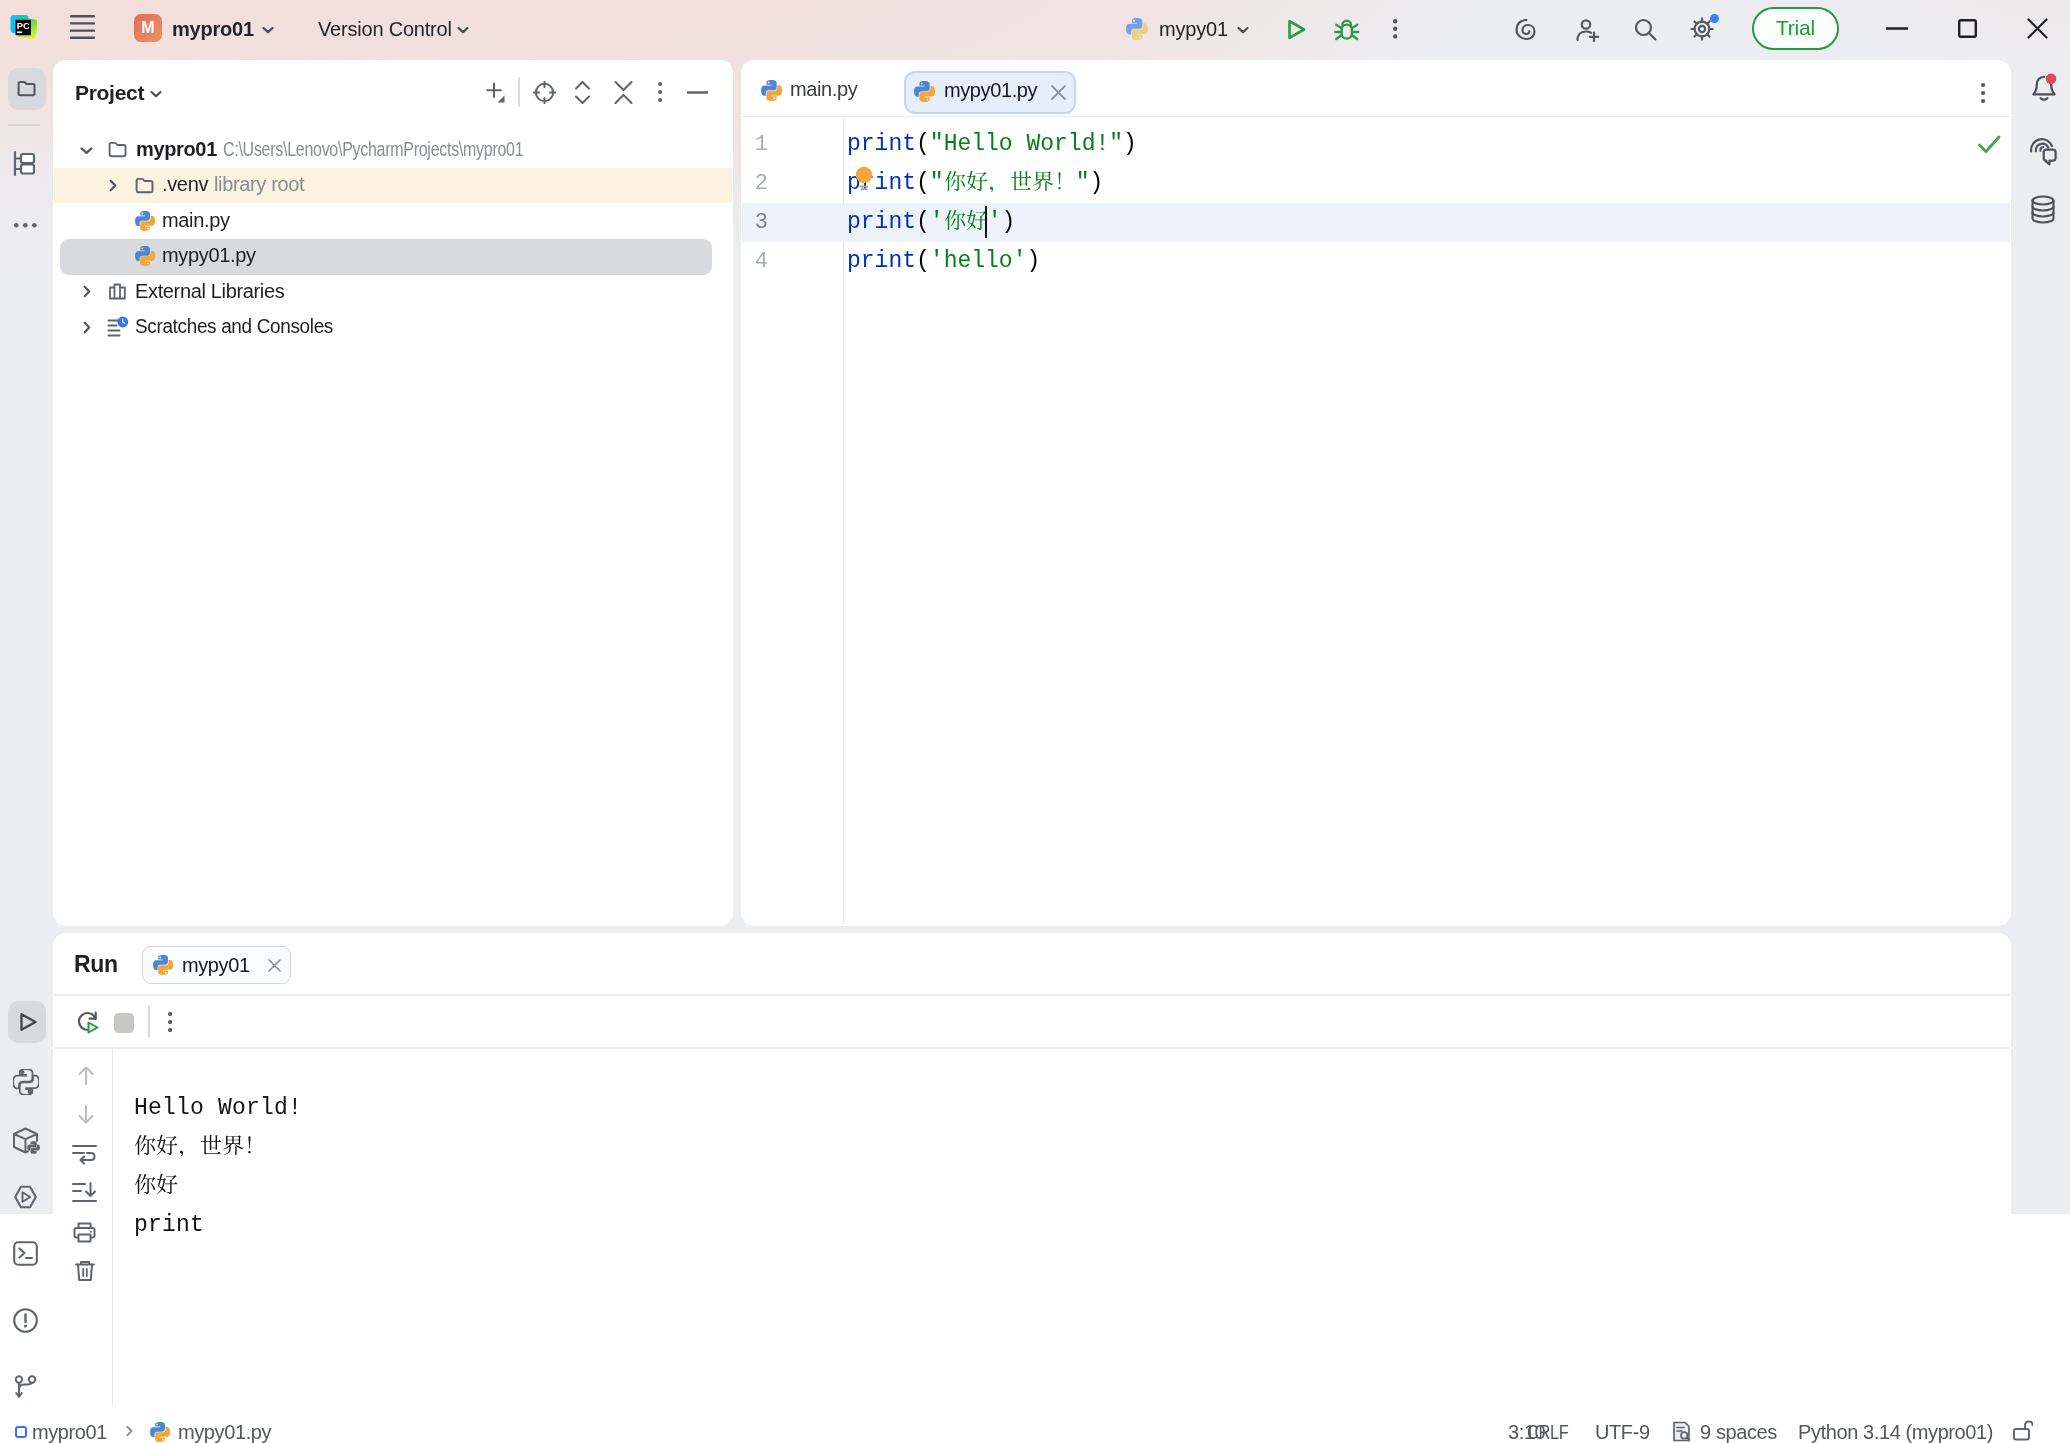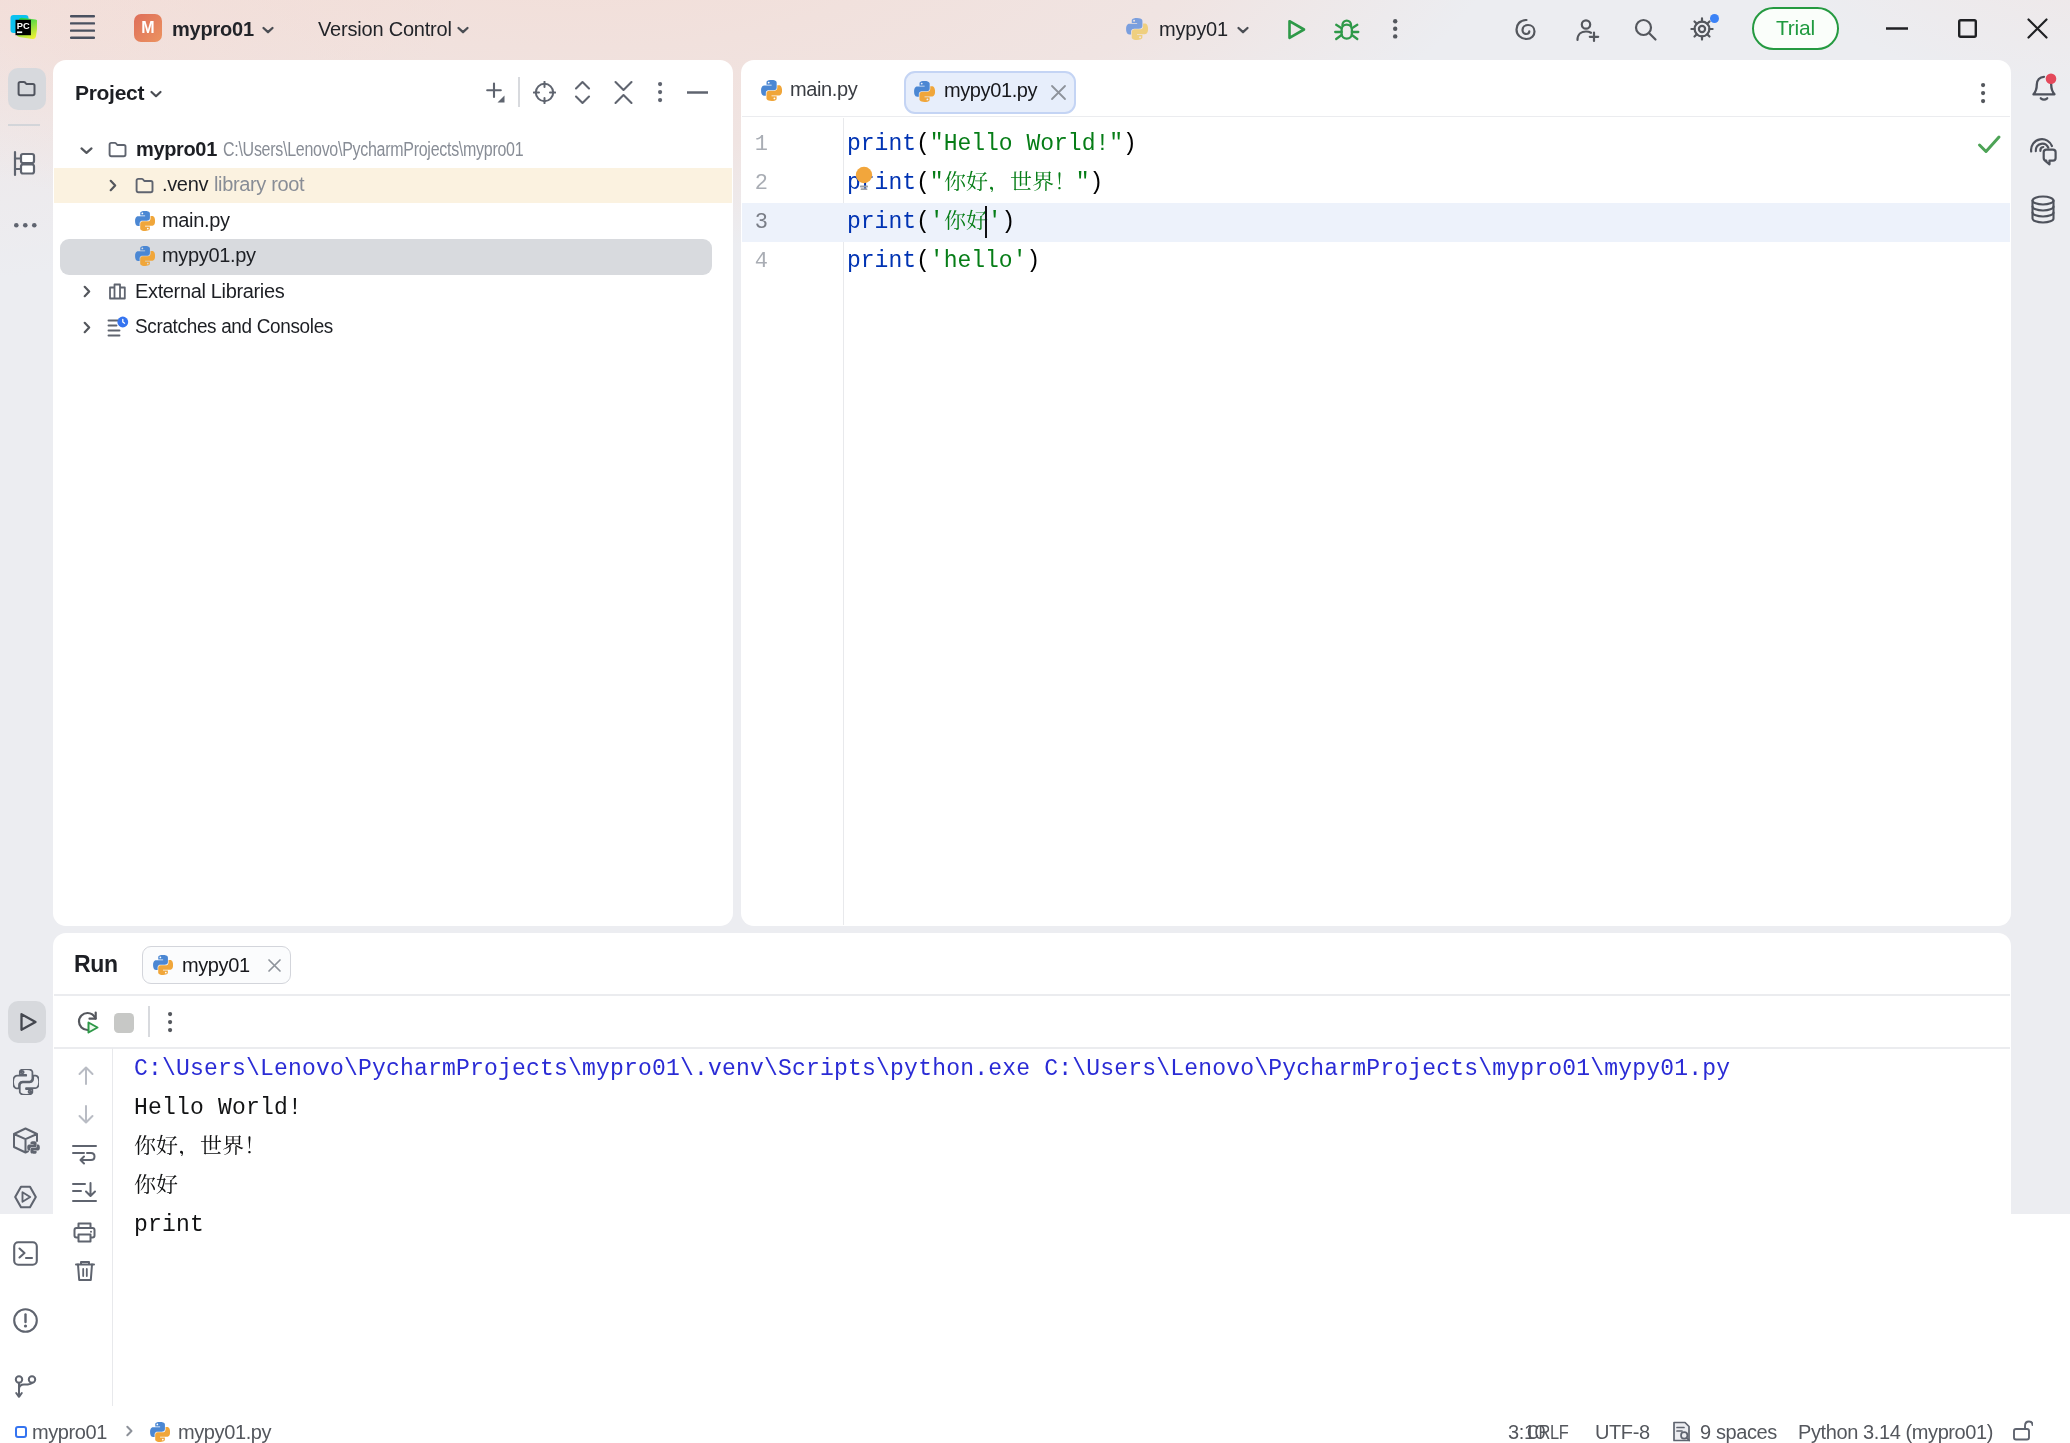--- a/index.html
+++ b/index.html
@@ -352,21 +352,20 @@
       <path d="M6.5 7 V2.5 H18.5 V7" stroke="#5F646F" stroke-width="2"></path>
 <rect x="2.5" y="7" width="20" height="9.5" rx="2" stroke="#5F646F" stroke-width="2"></rect>
 <rect x="6.5" y="13.5" width="12" height="7" stroke="#5F646F" stroke-width="2" fill="#fff"></rect>
 <circle cx="19" cy="10.8" r="1" fill="#5F646F"></circle>
     </svg>
     <svg class="ic " style="left:73px;top:1259px" width="24" height="23" viewBox="0 0 24 23" fill="none" stroke-linecap="round" stroke-linejoin="round">
       <path d="M3 5.5 H21 M8 5.5 V3 H16 V5.5" stroke="#5F646F" stroke-width="2"></path>
 <path d="M5 5.5 L6.2 21 H17.8 L19 5.5" stroke="#5F646F" stroke-width="2"></path>
 <path d="M10.2 10 V17 M13.8 10 V17" stroke="#5F646F" stroke-width="1.8"></path>
     </svg>
-    <div class="lbl mono con" style="left:134px;top:1050px;color:#2A2BD5">C:\Users\Lenovo\PycharmProjects\mypro01\.venv\Scripts\python.exe C:\Users\Lenovo\PycharmProjects\mypro01\mypy01.py</div>
 <div class="lbl mono con" style="left:134px;top:1089px;color:#121314">Hello World!</div>
 <div class="lbl mono con" style="left:134px;top:1128px"><svg class="cj" width="22" height="22" viewBox="0 0 22 22">
         <path d="M756 444 741 437C798 348 877 212 895 113C970 49 1017 228 756 444ZM458 450C425 309 364 175 298 90L313 79C397 152 471 268 519 400C541 399 553 408 557 420ZM609 605V26C609 11 603 5 584 5C562 5 452 12 452 12V-3C500 -9 527 -17 543 -28C557 -39 563 -56 566 -77C663 -67 674 -33 674 20V567C698 571 707 580 710 594ZM479 835C440 671 369 513 295 413L309 403C370 458 425 532 471 619H851C841 574 825 513 812 474L825 467C860 503 901 564 923 607C943 609 954 610 962 617L887 690L845 647H486C507 690 526 735 543 782C565 781 577 790 581 802ZM259 838C209 648 120 457 34 337L48 327C92 370 134 423 173 482V-77H185C210 -77 238 -60 239 -55V540C256 542 265 549 268 558L227 573C264 640 296 712 323 786C346 785 358 794 362 805Z" transform="translate(0,19.36) scale(0.0220,-0.0220)" fill="#121314"></path>
       </svg><svg class="cj" width="22" height="22" viewBox="0 0 22 22">
         <path d="M282 798C311 798 318 808 322 820L221 843C212 786 193 699 170 608H37L46 578H162C134 467 101 353 76 286C126 255 184 213 239 167C191 78 124 1 27 -61L38 -75C148 -20 225 51 279 133C323 92 362 51 385 13C445 -20 490 67 311 188C371 302 395 433 411 569C432 572 441 574 449 583L377 649L337 608H236C255 681 272 748 282 798ZM890 459 845 401H709V529C733 531 742 540 745 554L714 557C778 601 850 667 896 709C917 710 929 710 937 718L861 789L816 746H438L447 717H809C778 671 732 605 691 560L645 565V401H409L417 372H645V22C645 8 640 2 621 2C601 2 494 11 494 11V-6C541 -11 567 -20 582 -32C596 -42 602 -60 605 -79C699 -70 709 -37 709 17V372H946C960 372 969 377 972 388C940 418 890 459 890 459ZM136 282C167 367 200 476 228 578H344C332 448 310 326 263 218C228 239 186 260 136 282Z" transform="translate(0,19.36) scale(0.0220,-0.0220)" fill="#121314"></path>
       </svg><svg class="cj" width="22" height="22" viewBox="0 0 22 22">
         <path d="M180 -26C139 -11 90 6 90 57C90 89 114 118 155 118C202 118 229 78 229 24C229 -50 196 -146 92 -196L76 -171C153 -128 176 -69 180 -26Z" transform="translate(0,19.36) scale(0.0220,-0.0220)" fill="#121314"></path>
       </svg><svg class="cj" width="22" height="22" viewBox="0 0 22 22">
         <path d="M811 809 709 820V547H512V796C538 800 546 809 549 823L447 834V547H263V777C287 781 298 790 300 805L198 816V547H39L48 518H198V19C187 13 176 4 170 -2L245 -52L270 -14H919C933 -14 942 -9 945 2C910 36 852 82 852 82L800 16H263V518H447V139H460C485 139 512 154 512 164V230H709V163H721C747 163 774 177 774 186V518H941C955 518 964 523 967 534C934 566 879 609 879 609L830 547H774V782C800 785 808 795 811 809ZM512 259V518H709V259Z" transform="translate(0,19.36) scale(0.0220,-0.0220)" fill="#121314"></path>
       </svg><svg class="cj" width="22" height="22" viewBox="0 0 22 22">
@@ -387,21 +386,21 @@
     </svg>
     <svg class="ic" style="left:150px;top:1422px" width="20" height="20" viewBox="0 0 25.2 25.2">
       <g>
         <path d="M12.63.02C6.22.02 6.62 2.8 6.62 2.8l.01 2.88h6.12v.86H4.19S.09 6.08.09 12.55c0 6.47 3.58 6.24 3.58 6.24h2.14v-3s-.12-3.58 3.52-3.58h6.07s3.41.06 3.41-3.3V3.38S19.33.02 12.63.02zM9.25 1.96a1.1 1.1 0 1 1 0 2.2 1.1 1.1 0 0 1 0-2.2z" fill="#4B87D3"></path>
         <path d="M12.74 25.13c6.41 0 6.01-2.78 6.01-2.78l-.01-2.88h-6.12v-.86h8.56s4.1.46 4.1-6.01c0-6.47-3.58-6.24-3.58-6.24h-2.14v3s.12 3.58-3.52 3.58H9.97s-3.41-.06-3.41 3.3v5.55s-.52 3.34 6.18 3.34zm3.38-1.94a1.1 1.1 0 1 1 0-2.2 1.1 1.1 0 0 1 0 2.2z" fill="#F0A63A"></path>
       </g>
     </svg>
     <div class="lbl sb" style="left:178px;top:1421px">mypy01.py</div>
 <div class="lbl sb" style="left:1508px;top:1421px">3:10</div>
 <div class="lbl sb" style="left:1527px;top:1421px;transform:scaleX(0.82);transform-origin:0 50%">CRLF</div>
-<div class="lbl sb" style="left:1595px;top:1421px">UTF-8</div>
+<div class="lbl sb" style="left:1595px;top:1421px">UTF-9</div>
 <svg class="ic " style="left:1670px;top:1420px" width="23" height="23" viewBox="0 0 23 23" fill="none" stroke-linecap="round" stroke-linejoin="round">
       <path d="M4 2.5 H15 L19 6.5 V20.5 H4 Z" stroke="#5F646F" stroke-width="1.7" fill="#ECEDF1"></path>
 <path d="M7 7.5 H14 M7 11 H12" stroke="#5F646F" stroke-width="1.7"></path>
 <circle cx="14.2" cy="15.4" r="3.2" stroke="#5F646F" stroke-width="1.7" fill="#ECEDF1"></circle>
       <path d="M16.6 17.8 L19.3 20.5" stroke="#5F646F" stroke-width="1.7"></path>
     </svg>
     <div class="lbl sb" style="left:1700px;top:1421px">9 spaces</div>
 <div class="lbl sb" style="left:1798px;top:1421px">Python 3.14 (mypro01)</div>
 <svg class="ic " style="left:2011px;top:1419px" width="22" height="24" viewBox="0 0 22 24" fill="none" stroke-linecap="round" stroke-linejoin="round">
       <rect x="3" y="10" width="15" height="10.5" rx="2" stroke="#5F646F" stroke-width="1.9"></rect>

